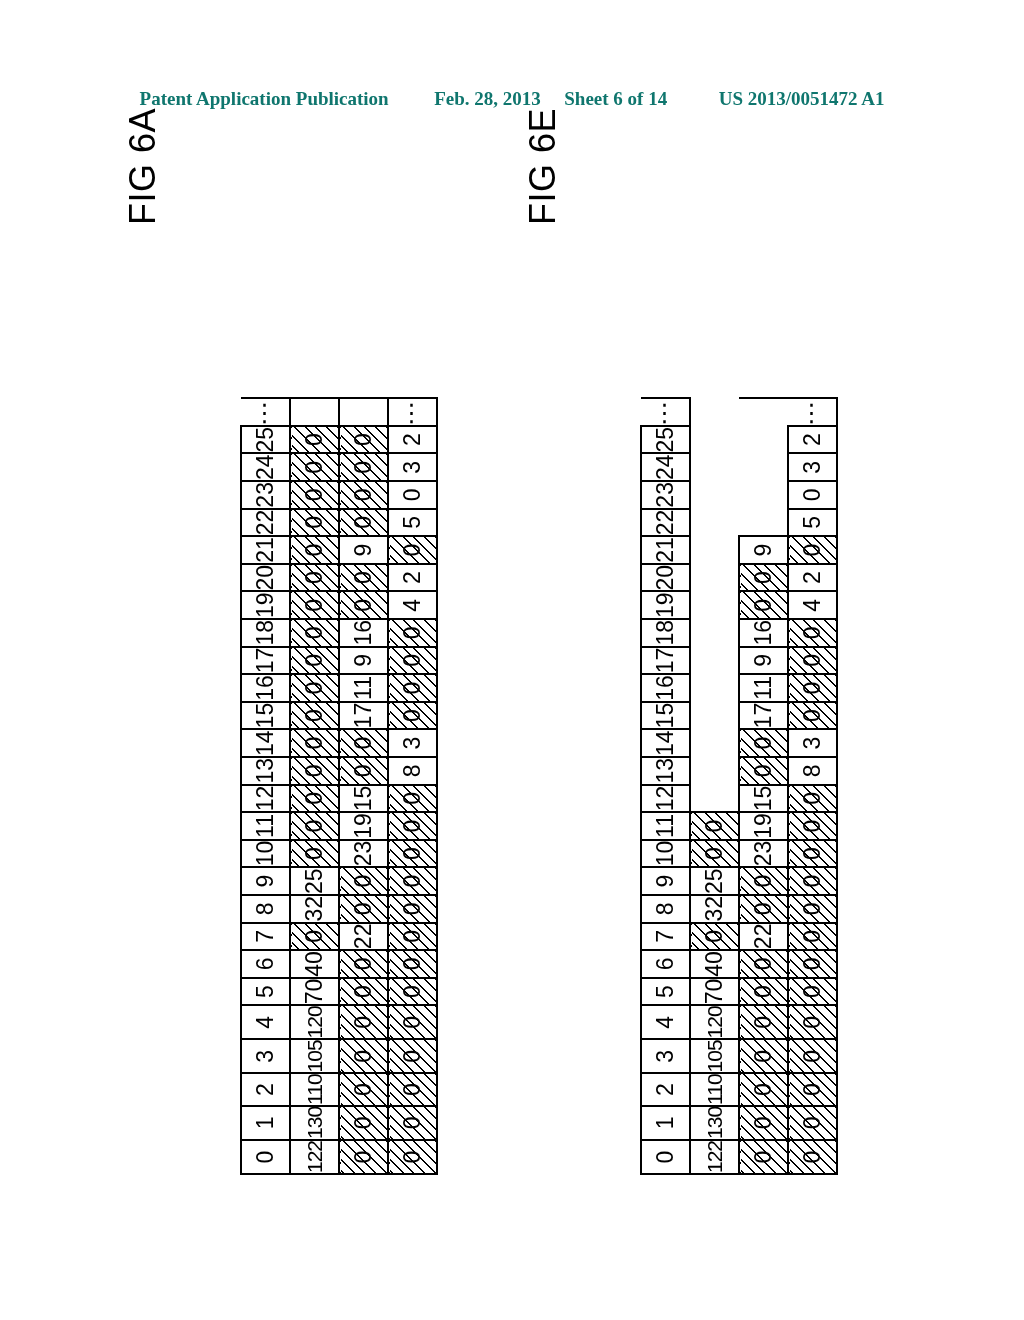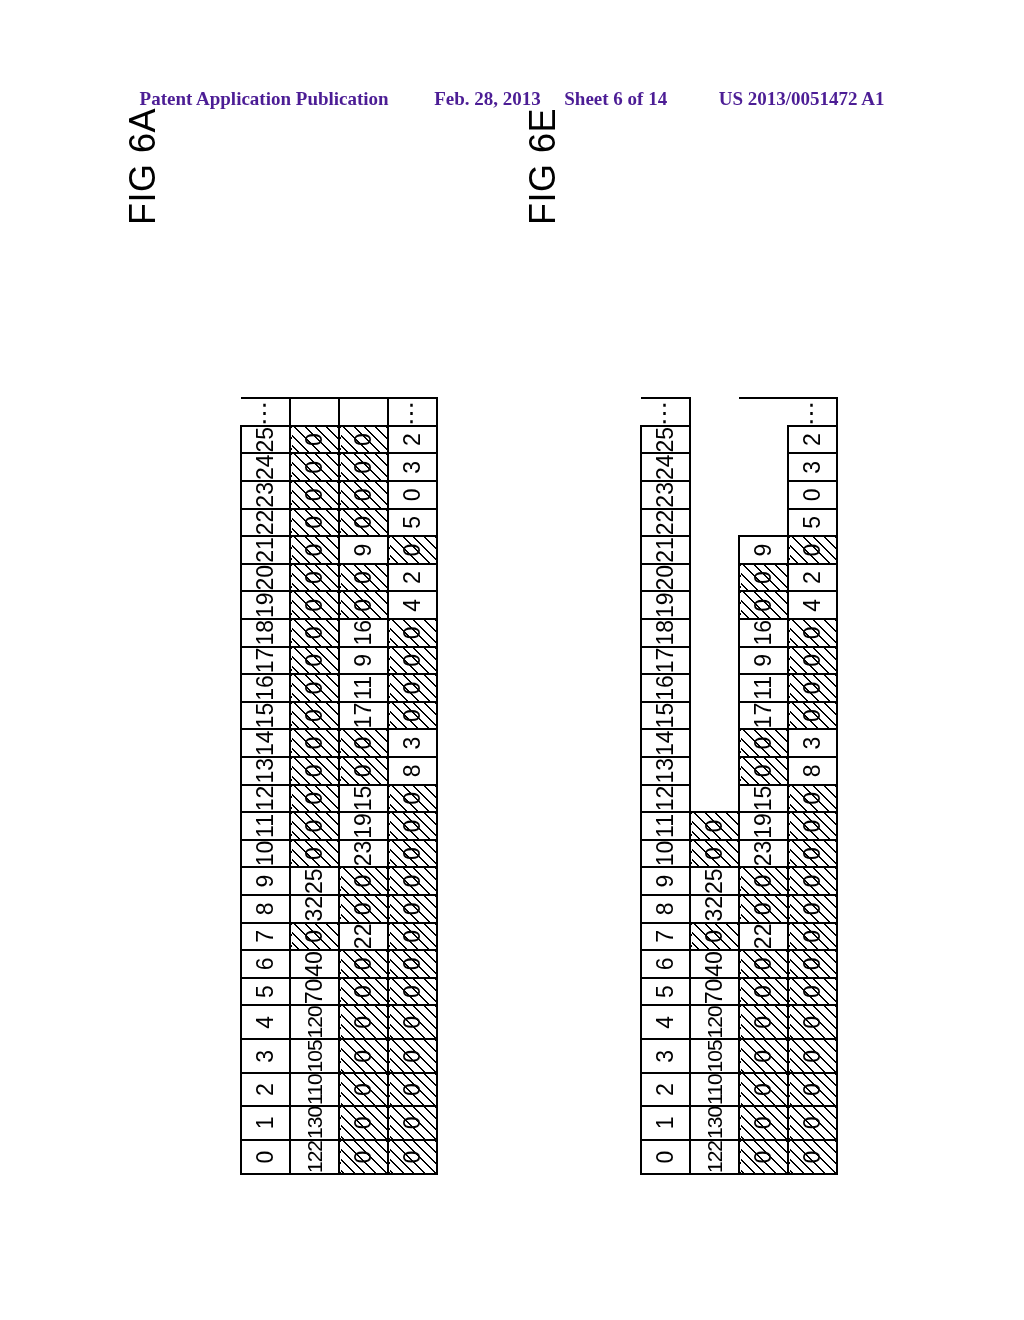--- a/index.html
+++ b/index.html
@@ -18,21 +18,21 @@
   
   .page-header {
     position: absolute;
     top: 88px;
     left: 0;
     width: 1024px;
     text-align: center;
     font-family: "Liberation Serif", serif;
     font-weight: bold;
     font-size: 19px;
-    color: #4c1d95;
+    color: #0f766e;
     white-space: nowrap;
   }
   .page-header .seg { display: inline-block; }
   .gap-lg { display: inline-block; width: 36px; }
   .gap-md { display: inline-block; width: 14px; }
   .gap-xl { display: inline-block; width: 42px; }
 
   
   .figure {
     position: absolute;

